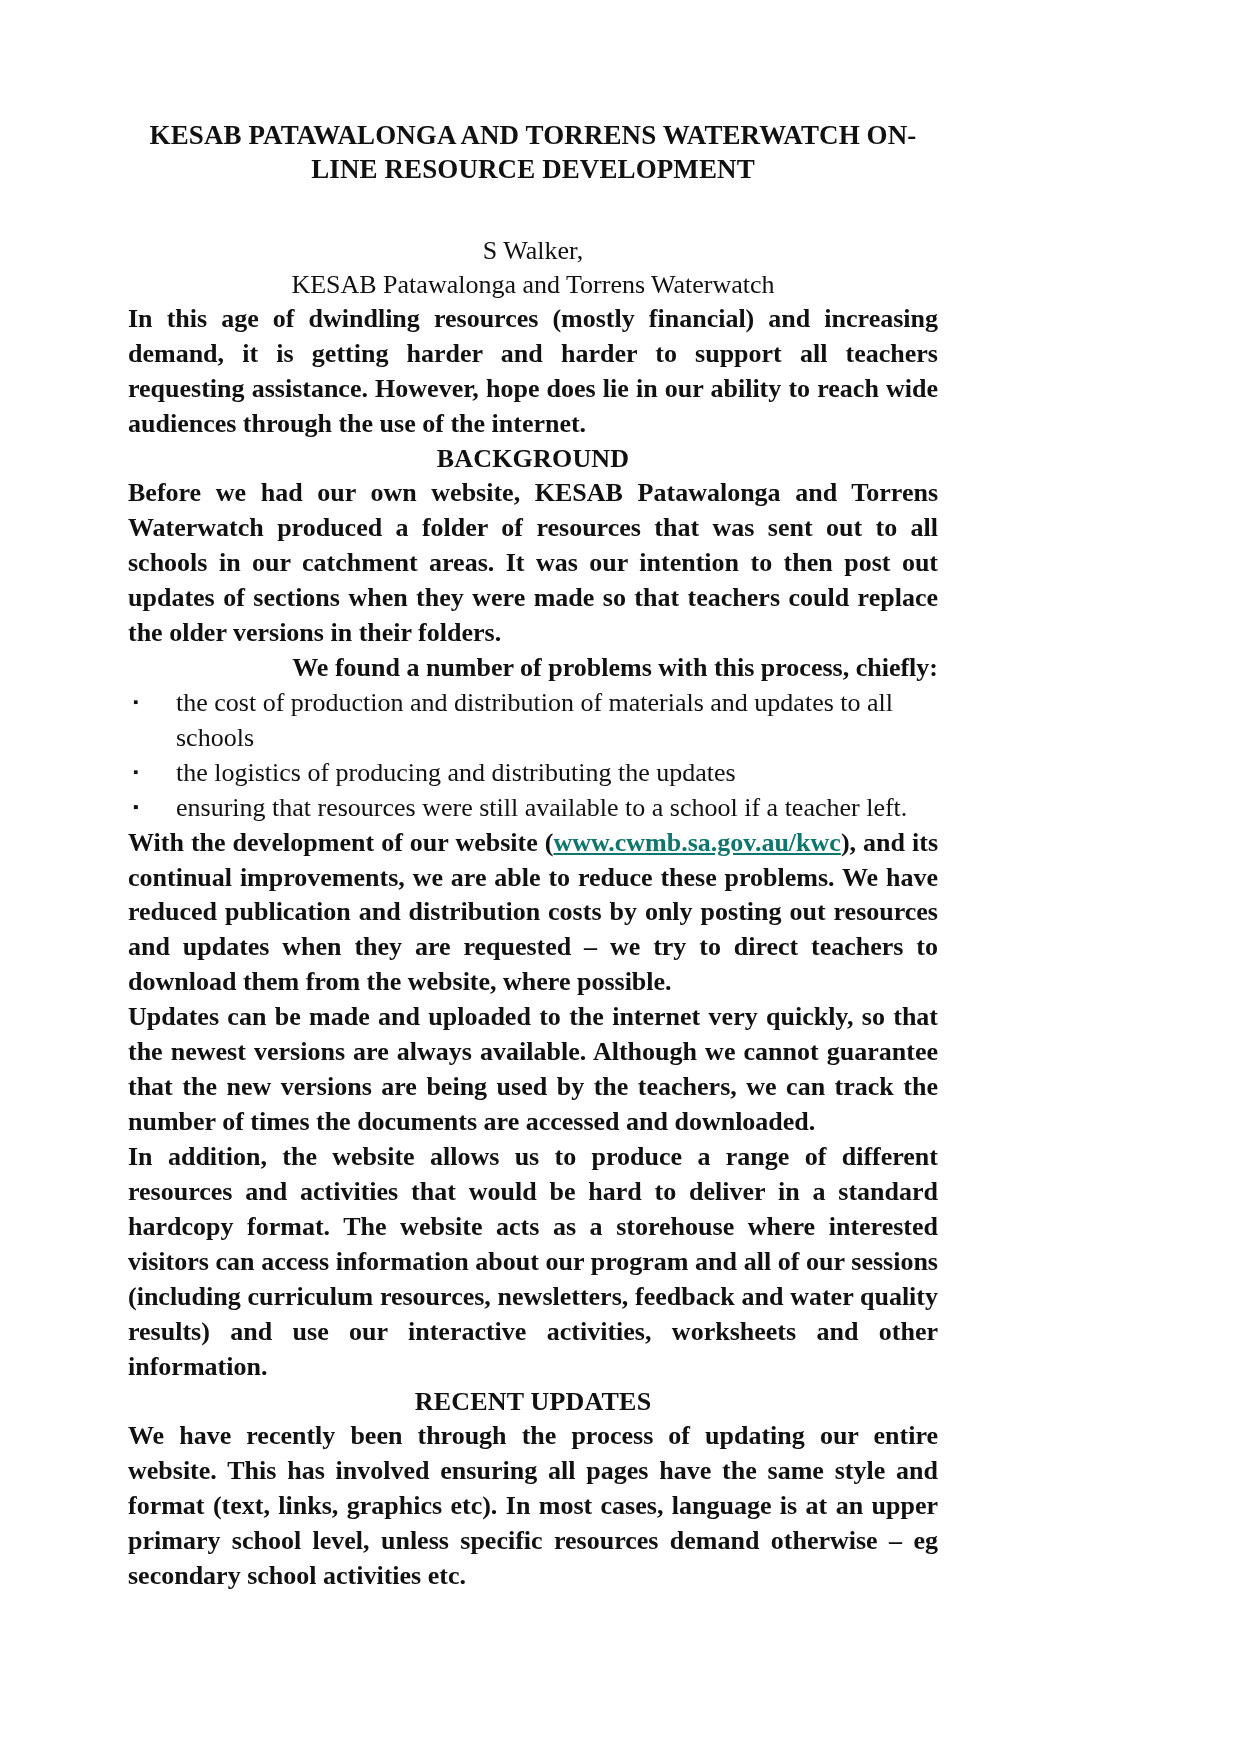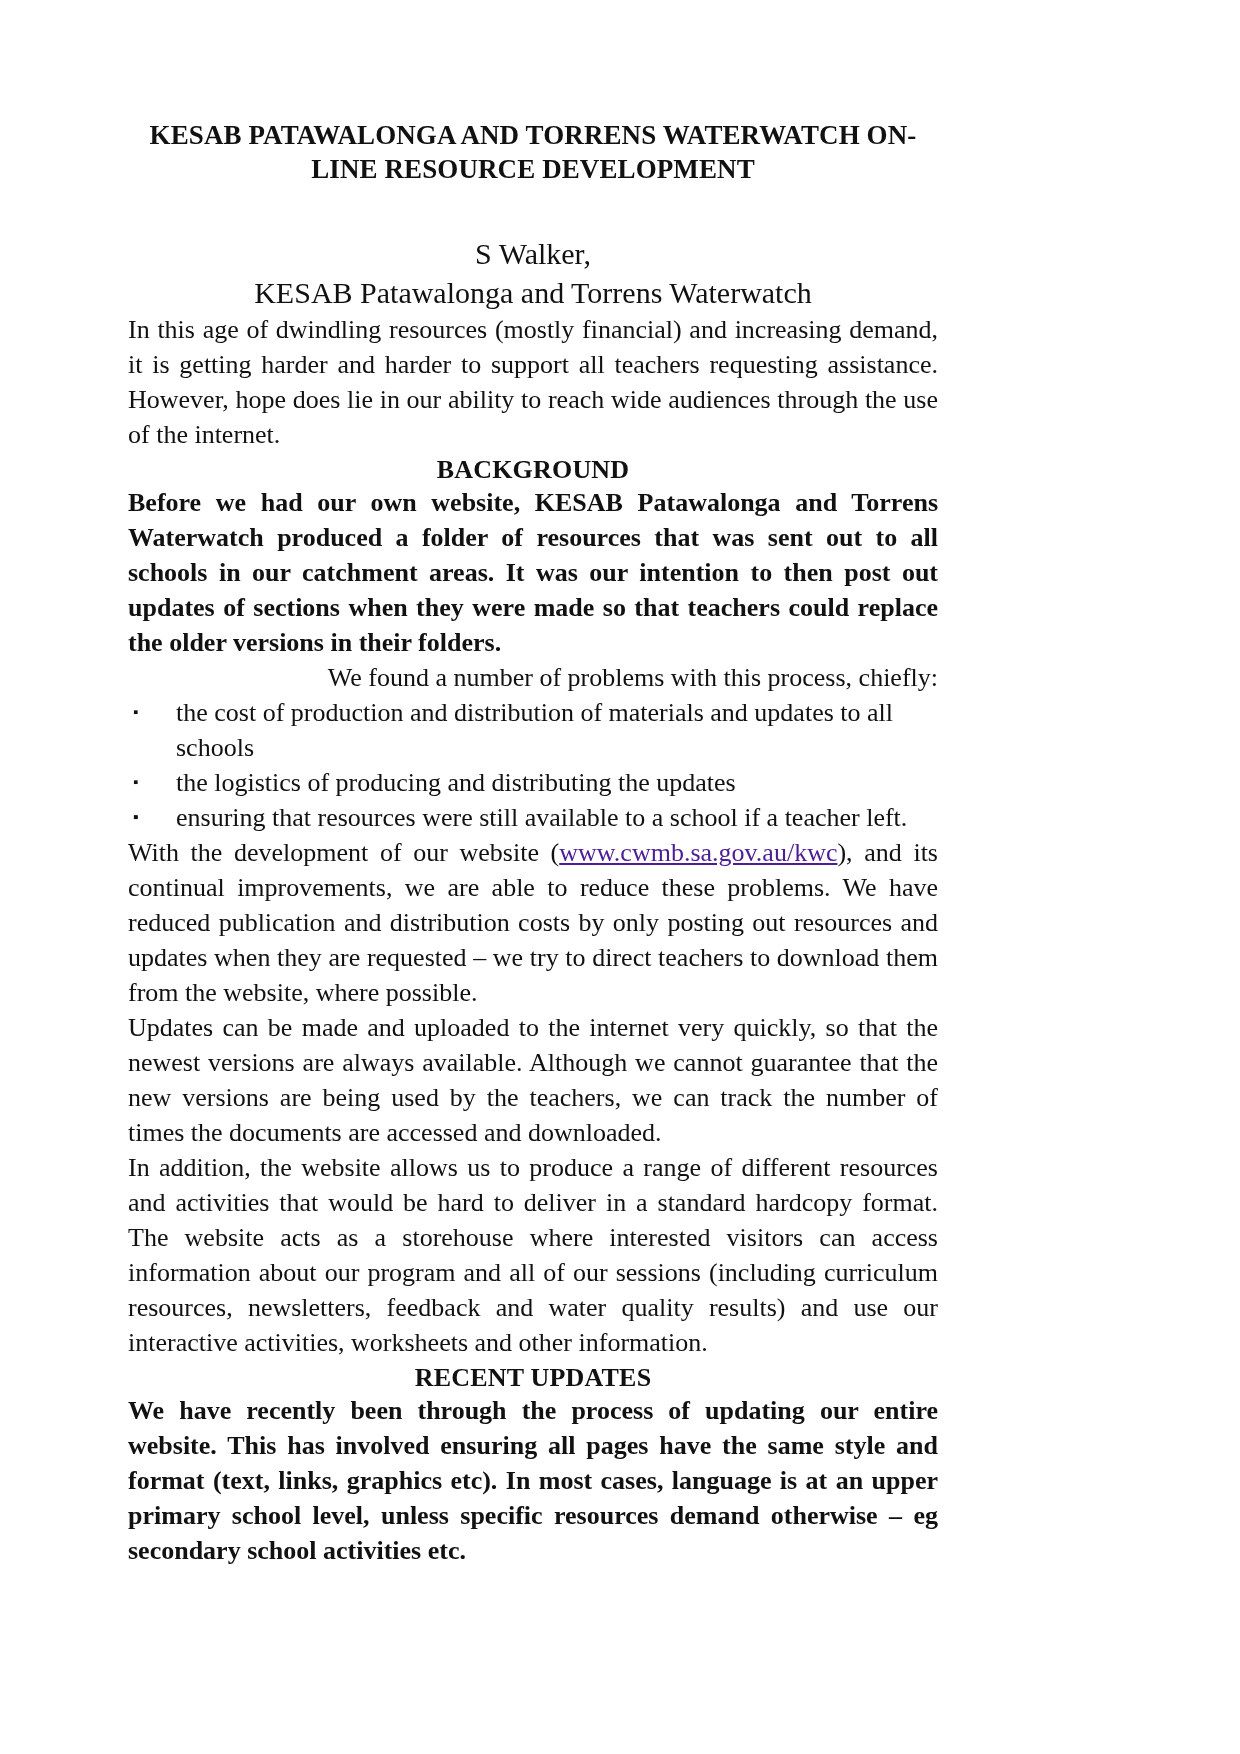--- a/index.html
+++ b/index.html
@@ -26,41 +26,41 @@
     font-weight: bold;
     line-height: 1.27;
     text-align: center;
     letter-spacing: 0.1px;
     margin: 0 0 0 0;
     padding: 0 8px;
   }
 
   .author-block {
     text-align: center;
-    font-size: 30px;
+    font-size: 26px;
     line-height: 1.32;
     margin-top: 47px;
   }
 
   .author-line {
     display: block;
   }
 
   p.body-par {
     font-size: 26px;
     line-height: 1.345;
     text-align: justify;
     text-justify: inter-word;
     margin: 0;
     padding: 0;
     hyphens: none;
   }
 
   
-  .gap-par     { margin-top: 30px; }
+  .gap-par     { margin-top: 30px; font-weight: bold; }
   .gap-heading { margin-top: 36px; }
   .gap-after-heading { margin-top: 32px; font-weight: bold; }
 
   h2.section-heading {
     font-size: 26px;
     font-weight: bold;
     line-height: 1.3;
     text-align: center;
     margin: 0;
     padding: 0;
@@ -85,21 +85,21 @@
   ul.bullet-list li .bullet-marker {
     position: absolute;
     left: 5px;
     top: 0;
     font-size: 15px;
     line-height: 2.25;
     color: #111111;
   }
 
   a.inline-link {
-    color: #4c1d95;
+    color: #0f766e;
     text-decoration: underline;
   }
 
   .lead-in {
     font-size: 26px;
     line-height: 1.345;
     text-align: right;
     margin: 0;
     padding: 0;
   }

